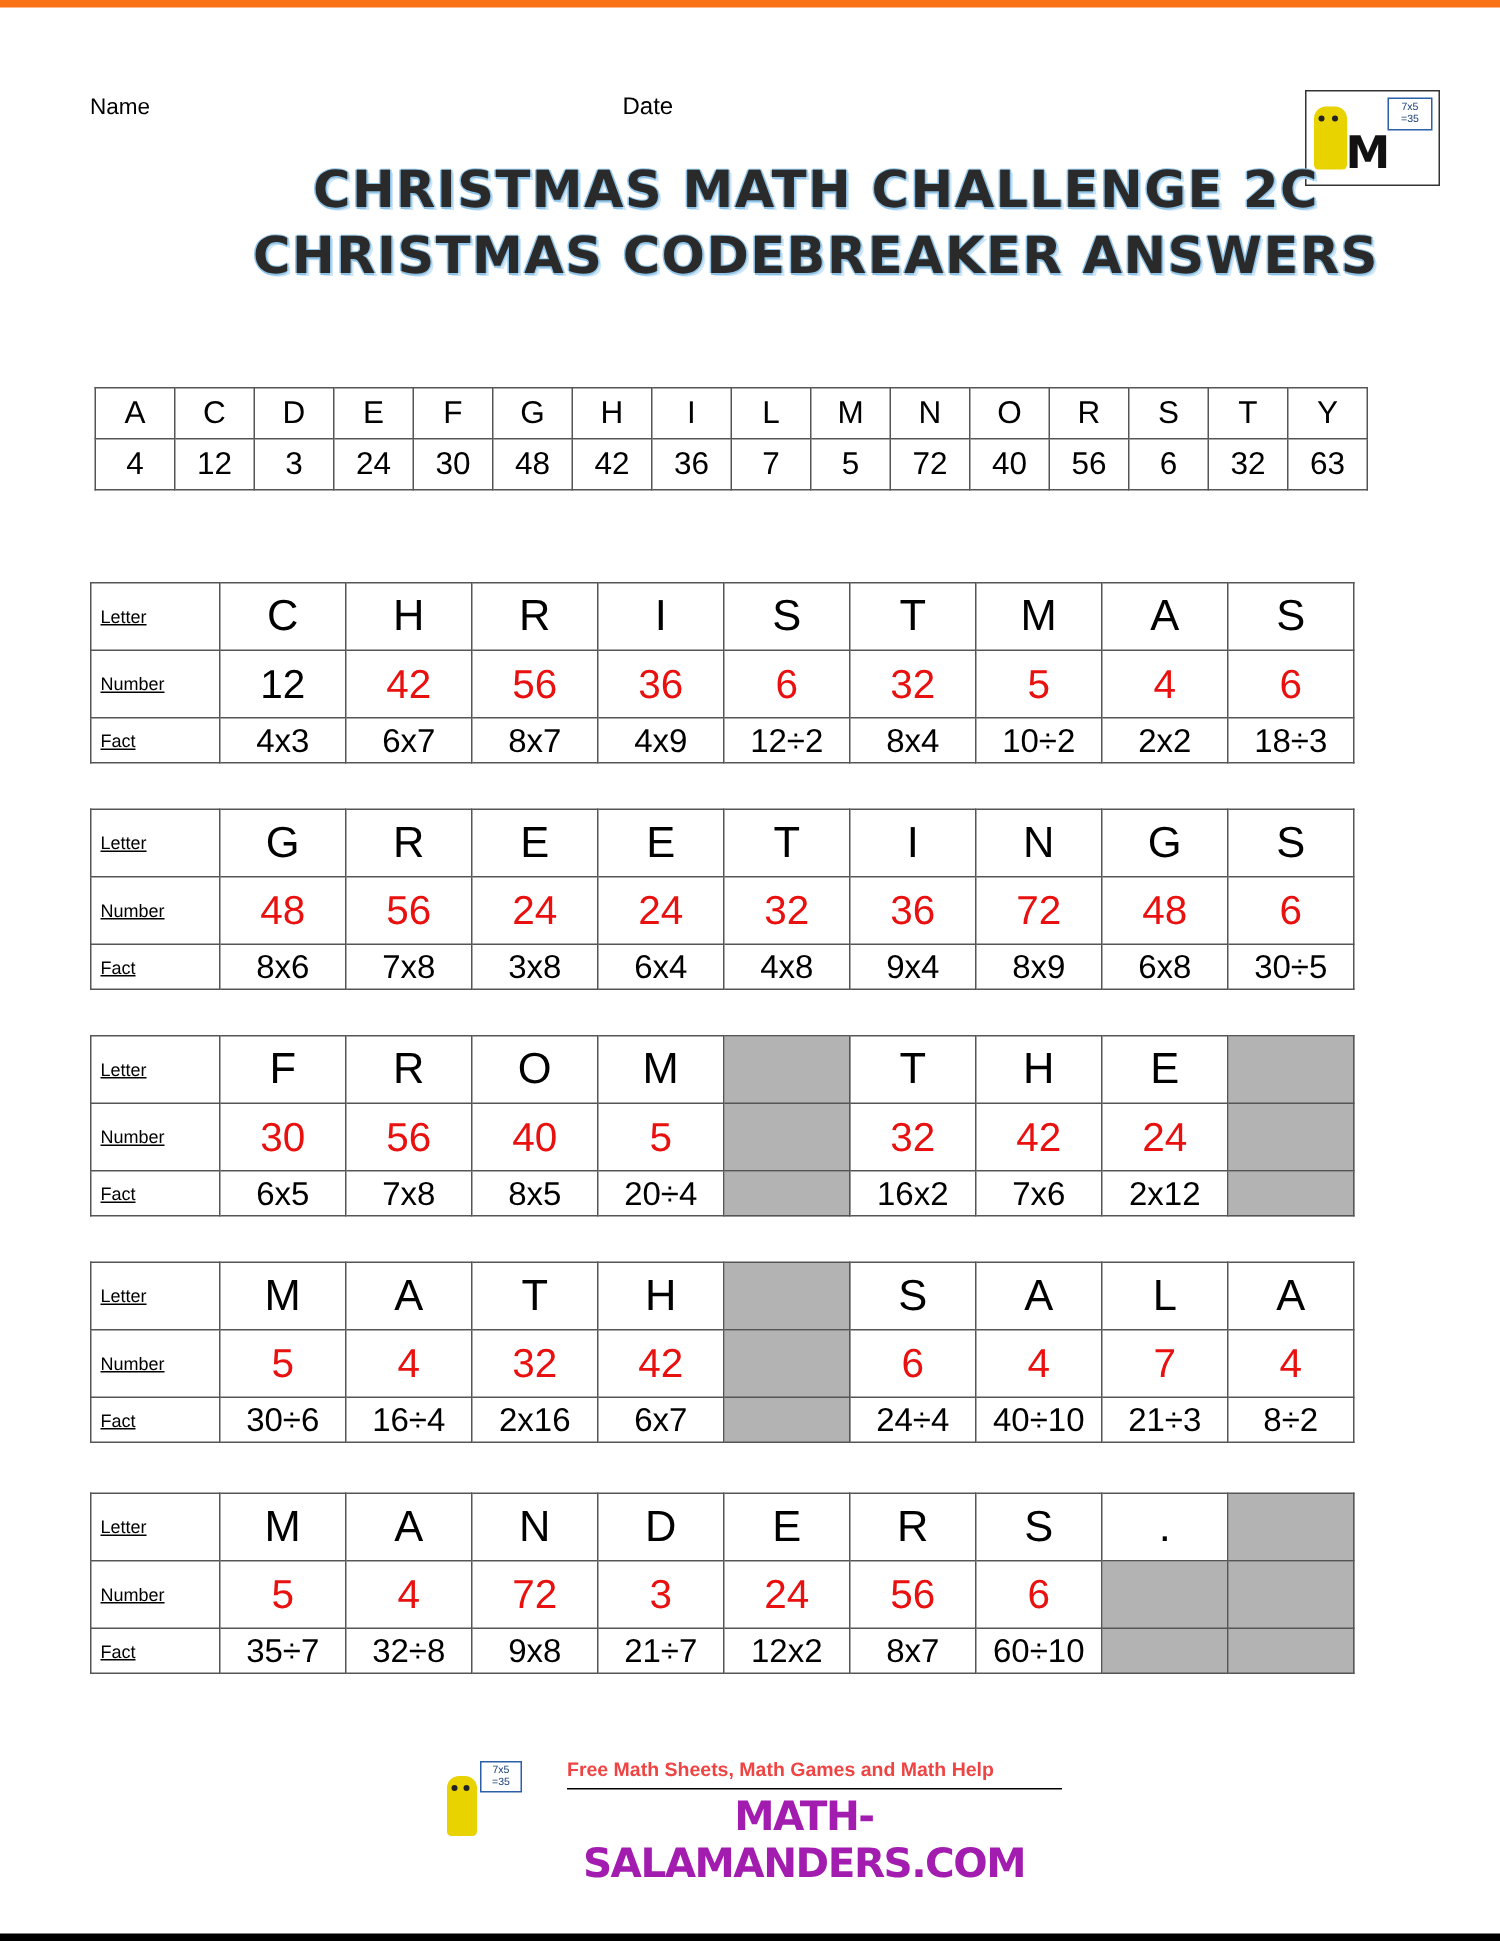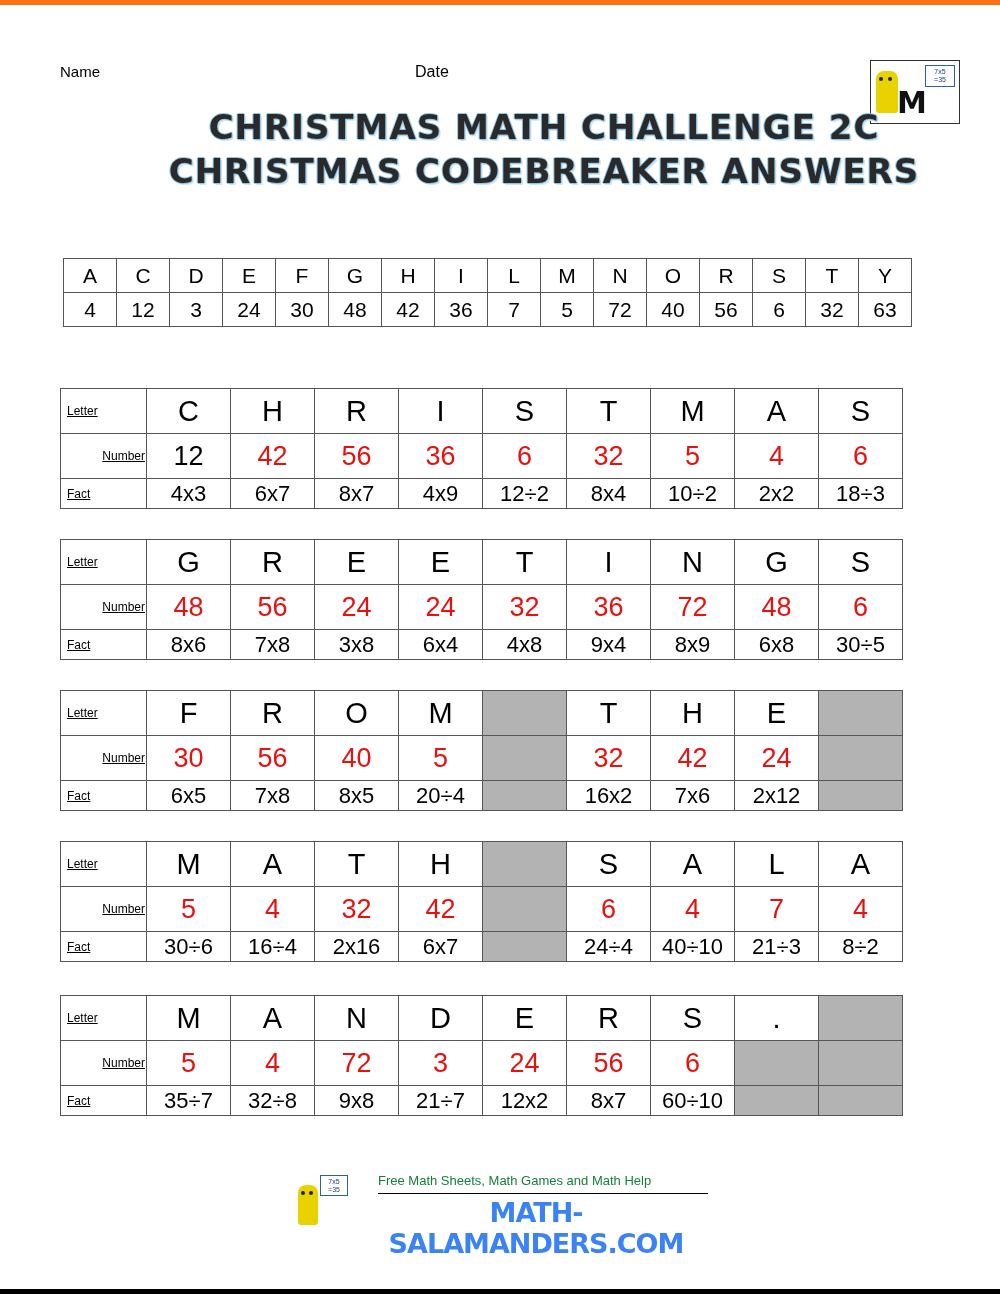--- a/index.html
+++ b/index.html
@@ -179,21 +179,21 @@
   }
   .row-number td.cell.black {
     color: #000;
   }
   .row-fact td.cell {
     height: 30px;
     font-size: 22px;
     font-family: "Liberation Sans", sans-serif;
   }
   .row-letter td.label { height: 45px; }
-  .row-number td.label { height: 45px; text-align: right; }
+  .row-number td.label { height: 45px; }
   .row-fact td.label { height: 30px; }
   td.blank {
     background: #b3b3b3;
   }
 
   
   .footer {
     position: absolute;
     left: 0;
     bottom: 40px;
@@ -205,39 +205,40 @@
     position: relative;
     width: 420px;
     height: 78px;
   }
   .footer-tag {
     position: absolute;
     left: 88px;
     top: 6px;
     font-size: 13px;
     font-family: "Liberation Sans", sans-serif;
-    color: #15803d;
+    color: #ef4444;
+    font-weight: bold;
   }
   .footer-rule {
     position: absolute;
     left: 88px;
     top: 26px;
     width: 330px;
     height: 1px;
     background: #000;
   }
   .footer-url {
     position: absolute;
     left: 72px;
     top: 30px;
     font-size: 27px;
     font-weight: bold;
     letter-spacing: -1px;
     font-family: "DejaVu Sans", sans-serif;
-    color: #3b82f6;
+    color: #a21caf;
   }
   .footer-sal {
     position: absolute;
     left: 8px;
     top: 18px;
     width: 20px;
     height: 40px;
     background: #e8d200;
     border-radius: 8px 8px 3px 3px;
   }

